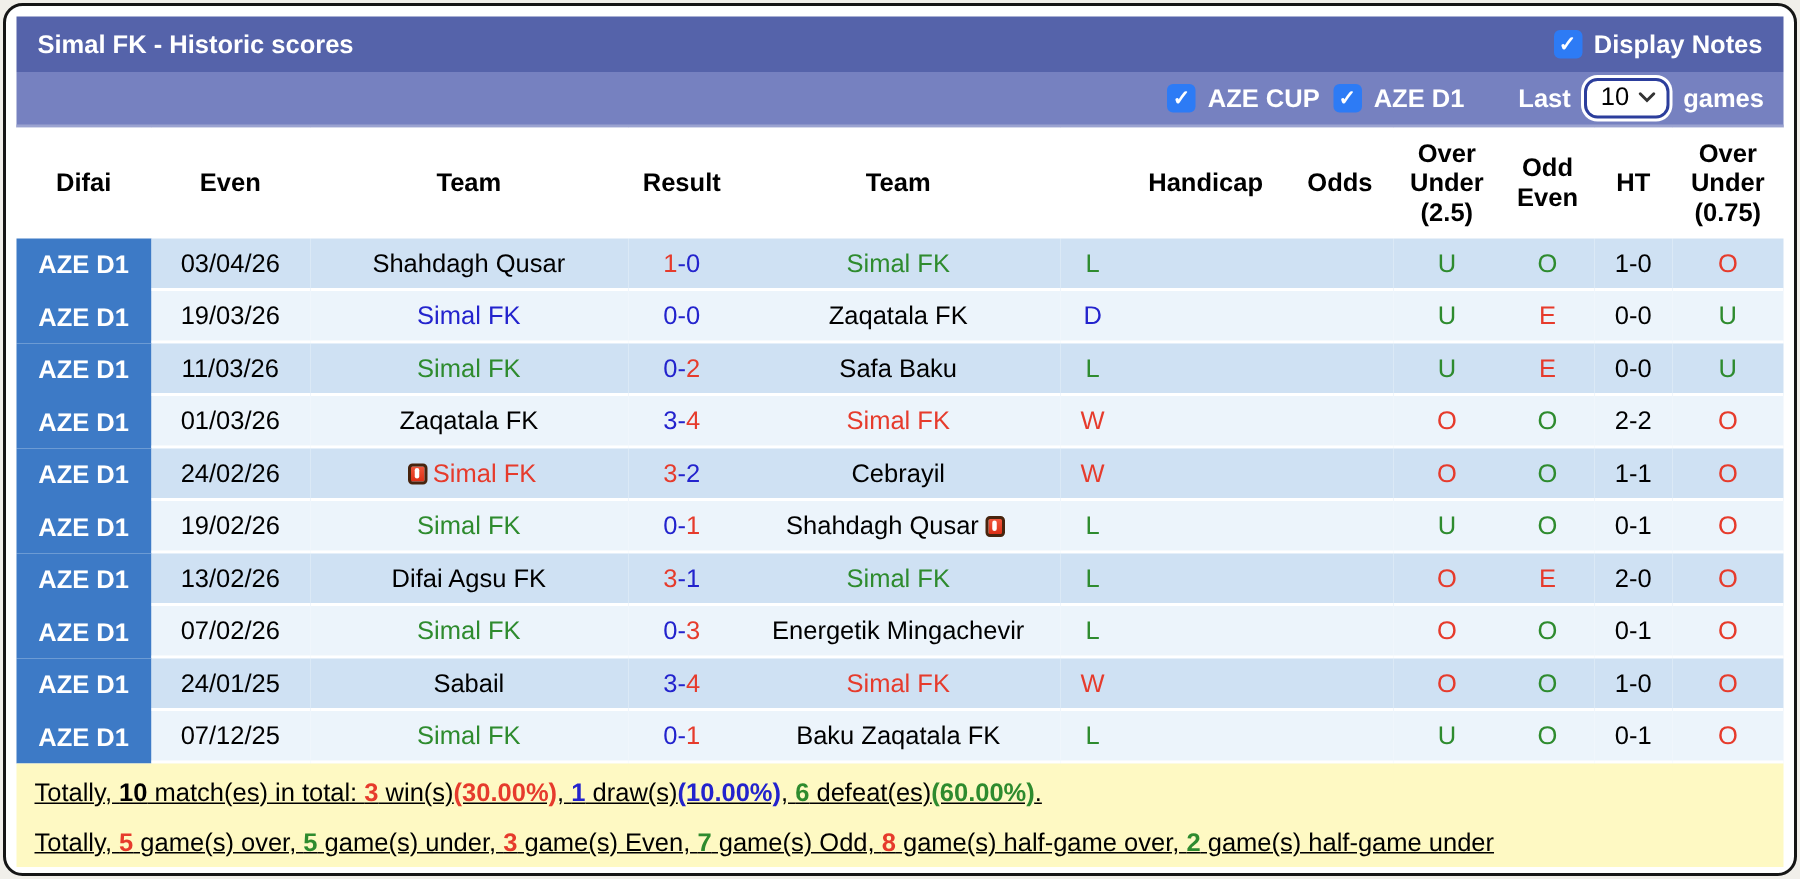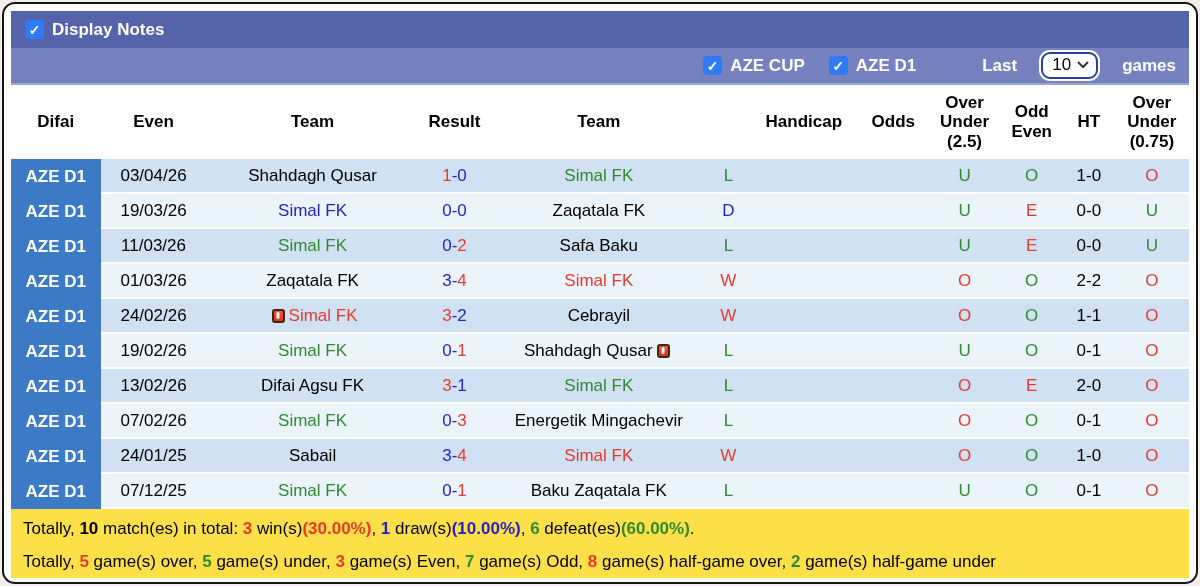--- a/index.html
+++ b/index.html
@@ -31,28 +31,28 @@
     font-weight: bold;
     font-size: 17px;
   }
   .filterbar {
     height: 37px;
     background: #7681c0;
     border-bottom: 2px solid #9ba3d0;
     display: flex;
     align-items: center;
     justify-content: flex-end;
-    gap: 24px;
+    gap: 9px;
     padding: 0 13px;
     color: #fff;
     font-weight: bold;
     font-size: 17px;
   }
   .filter-gap { width: 18px; }
-  .cb-group { display: inline-flex; align-items: center; gap: 8px; }
+  .cb-group { display: inline-flex; gap: 8px; }
   .checkbox {
     width: 19px; height: 19px;
     border-radius: 4px;
     background: #2d7bf5;
     display: inline-flex;
     align-items: center;
     justify-content: center;
     cursor: pointer;
     flex: none;
   }
@@ -128,29 +128,30 @@
   .card-icon::after {
     content: "";
     position: absolute;
     left: 50%; top: 1px;
     transform: translateX(-50%);
     width: 3px; height: 7px;
     background: #fff;
     border-radius: 2px;
   }
   
-  .summary { padding: 3px 0 0 12px; background: #fde047; }
+  .summary { padding: 3px 0 0 12px; background: #fef9c3; text-decoration: underline; }
   .summary-line { line-height: 33px; font-size: 17px; white-space: nowrap; }
 </style>
 </head>
 <body>
 
 <div class="frame">
 
   <div class="titlebar">
+    <span>Simal FK - Historic scores</span>
     <span class="cb-group">
       <span class="checkbox"></span>
       <span>Display Notes</span>
     </span>
   </div>
 
   <div class="filterbar">
     <span class="cb-group">
       <span class="checkbox"></span>
       <span>AZE CUP</span>

